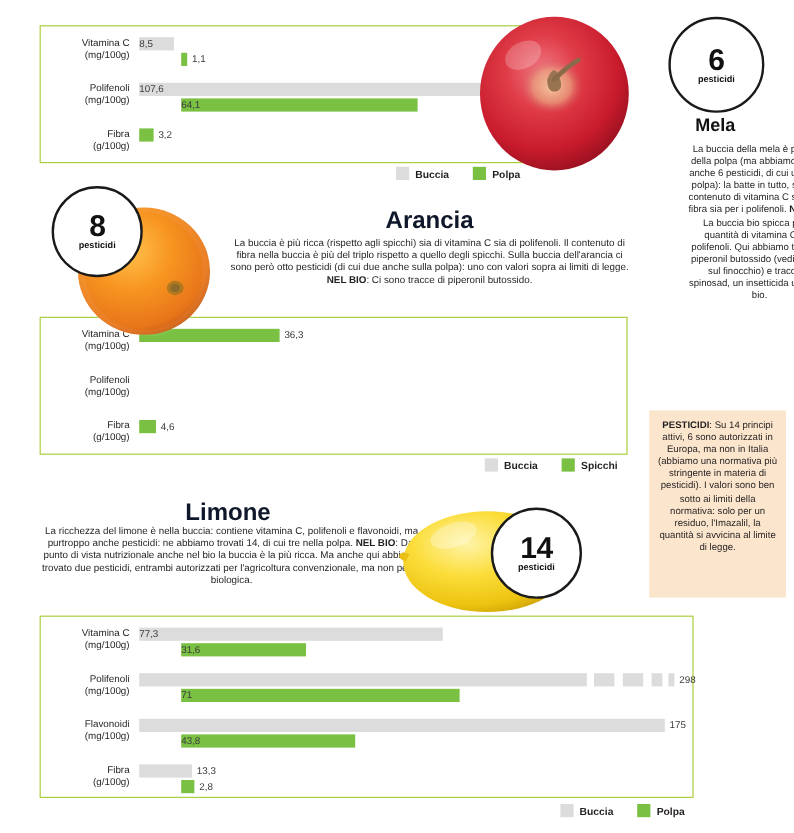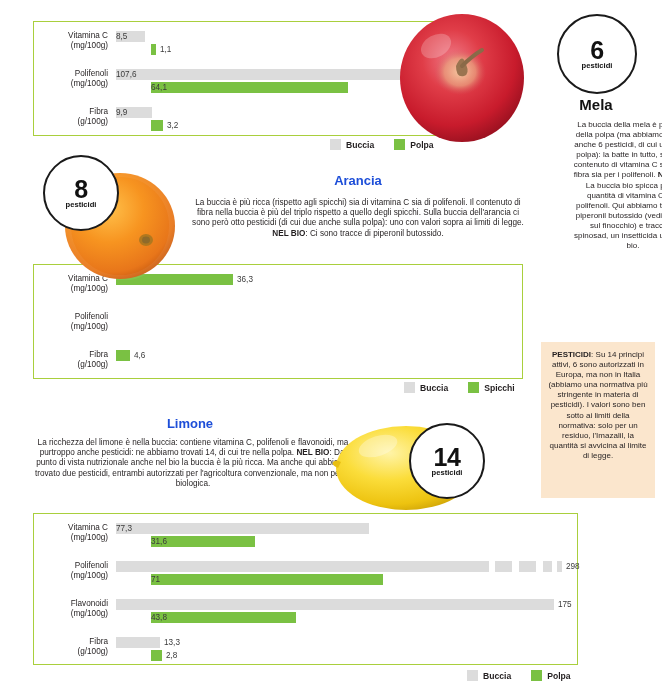--- a/index.html
+++ b/index.html
@@ -36,21 +36,21 @@
   .legend .lgitem{display:flex;align-items:center;gap:5px;}
   .legend .lgitem + .lgitem{margin-left:14px;}
 
   
   .badge{position:absolute;border-radius:50%;background:#fff;border:2px solid #1a1a1a;
     display:flex;flex-direction:column;align-items:center;justify-content:center;z-index:6;}
   .badge .num{font-size:25px;font-weight:bold;line-height:24px;letter-spacing:-0.5px;color:#111;}
   .badge .cap{font-size:7.6px;font-weight:bold;color:#111;margin-top:-1px;}
 
   
-  .fruit-title{position:absolute;text-align:center;font-size:13px;font-weight:bold;color:#1d4ed8;}
+  .fruit-title{position:absolute;text-align:center;font-size:20px;font-weight:bold;color:#0f172a;}
   .copy{position:absolute;text-align:center;font-size:8.2px;line-height:10.2px;color:#231f20;}
   .copy b{font-weight:bold;}
   .side-title{position:absolute;text-align:center;font-size:15px;font-weight:bold;color:#111;}
   .side-copy{position:absolute;text-align:center;font-size:8px;line-height:10.1px;color:#231f20;margin-left:36px;}
   .note{position:absolute;background:#fbe6cd;text-align:center;
     font-size:8px;line-height:10.1px;color:#231f20;padding:8px 6px;box-sizing:border-box;}
   .note b{font-weight:bold;}
 
   
   .photo{position:absolute;z-index:4;}
@@ -123,24 +123,20 @@
         </div>
       </div>
 
       <div class="row" style="top:85px;">
         <div class="rowlabel">
           <span>Fibra</span>
           <span class="u">(g/100g)</span>
         </div>
         <div class="bars">
           <div class="bar">
-            <div class="bseg grey" style="left:0;width:36px;"></div>
-            <div class="bval inside" style="left:0;width:36px;">9,9</div>
-          </div>
-          <div class="bar">
             <div class="bseg green" style="left:0;width:12px;"></div>
             <div class="bval outside" style="left:12px;">3,2</div>
           </div>
         </div>
       </div>
 
     </div>
   </div>
 
   <div class="legend" style="left:330px;top:139px;">

